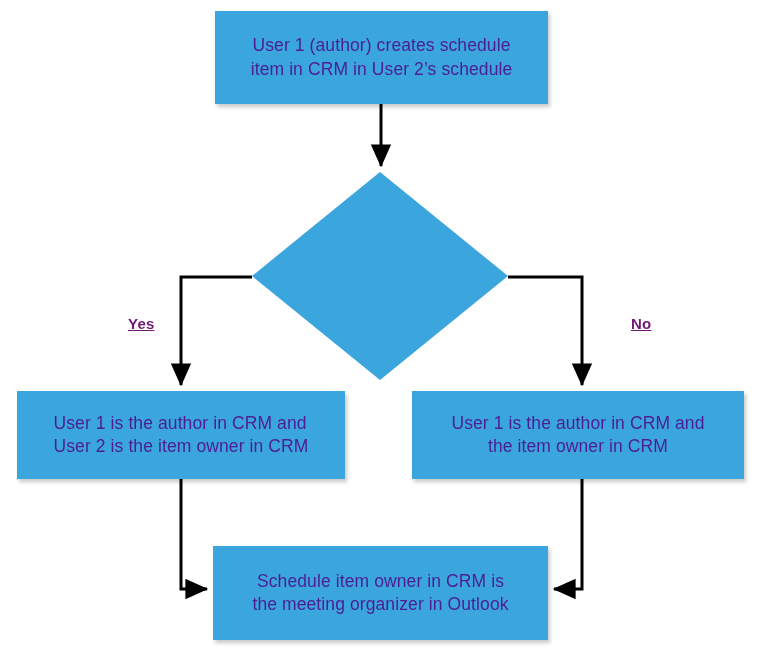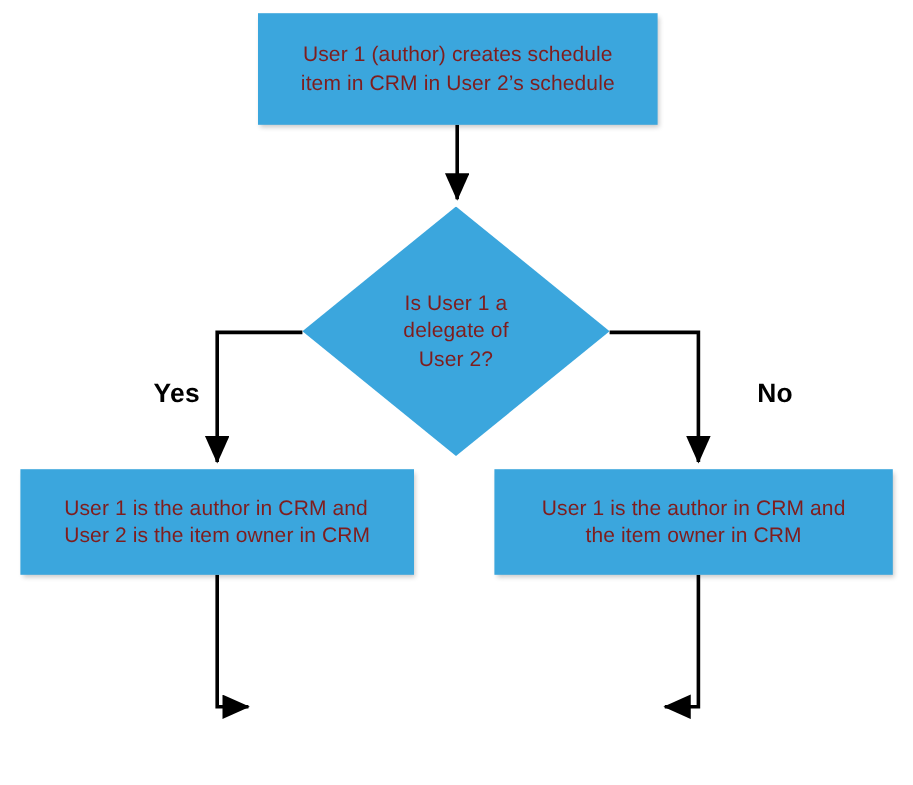--- a/index.html
+++ b/index.html
@@ -40,21 +40,21 @@
     align-items: center;
     justify-content: center;
   }
 
   .process-box {
     background: #3ba6dd;
     box-shadow: 2px 3px 4px rgba(0, 0, 0, 0.22);
   }
 
   .node-label {
-    color: #7f1d1d;
+    color: #4c1d95;
     font-size: 17.5px;
     line-height: 1.32;
     letter-spacing: 0.1px;
     white-space: pre-line;
     padding: 0 8px;
   }
 
   .align-center .node-label { text-align: center; }
   .align-left   .node-label { text-align: left; }
 
@@ -72,24 +72,25 @@
   #node-decision .node-label {
     position: relative;
     z-index: 1;
     text-align: center;
   }
 
   
   .branch-label {
     position: absolute;
     z-index: 3;
-    font-size: 22px;
+    font-size: 15px;
     font-weight: bold;
-    color: #000000;
+    color: #701a75;
     letter-spacing: 0.2px;
+    text-decoration: underline;
   }
 
   
   #node-start     { left: 215px; top: 11px;  width: 333px; height: 93px;  }
   #node-decision  { left: 252px; top: 172px; }
   #node-yes-out   { left: 17px;  top: 391px; width: 328px; height: 88px;  }
   #node-no-out    { left: 412px; top: 391px; width: 332px; height: 88px;  }
   #node-final     { left: 213px; top: 546px; width: 335px; height: 94px;  }
 
   #label-yes { left: 128px; top: 315px; }
@@ -118,32 +119,33 @@
     <path d="M 582 479 L 582 589 L 554 589" fill="none" stroke="#000000" stroke-width="3" marker-end="url(#arrowhead)"></path>
   </svg>
 
   <div class="node process-box align-center" id="node-start">
     <div class="node-label">User 1 (author) creates schedule
 item in CRM in User 2’s schedule</div>
   </div>
 
   <div class="node align-center" id="node-decision">
     <div class="diamond-shape"></div>
-    <div class="node-label">Is User 1 a
-delegate of
-User 2?</div>
   </div>
 
   <div class="node process-box align-left" id="node-yes-out">
     <div class="node-label">User 1 is the author in CRM and
 User 2 is the item owner in CRM</div>
   </div>
 
   <div class="node process-box align-center" id="node-no-out">
     <div class="node-label">User 1 is the author in CRM and
 the item owner in CRM</div>
   </div>
 
+  <div class="node process-box align-center" id="node-final">
+    <div class="node-label">Schedule item owner in CRM is
+the meeting organizer in Outlook</div>
+  </div>
 
   <div class="branch-label" id="label-yes">Yes</div>
   <div class="branch-label" id="label-no">No</div>
 
 </div>
 
 </body></html>

